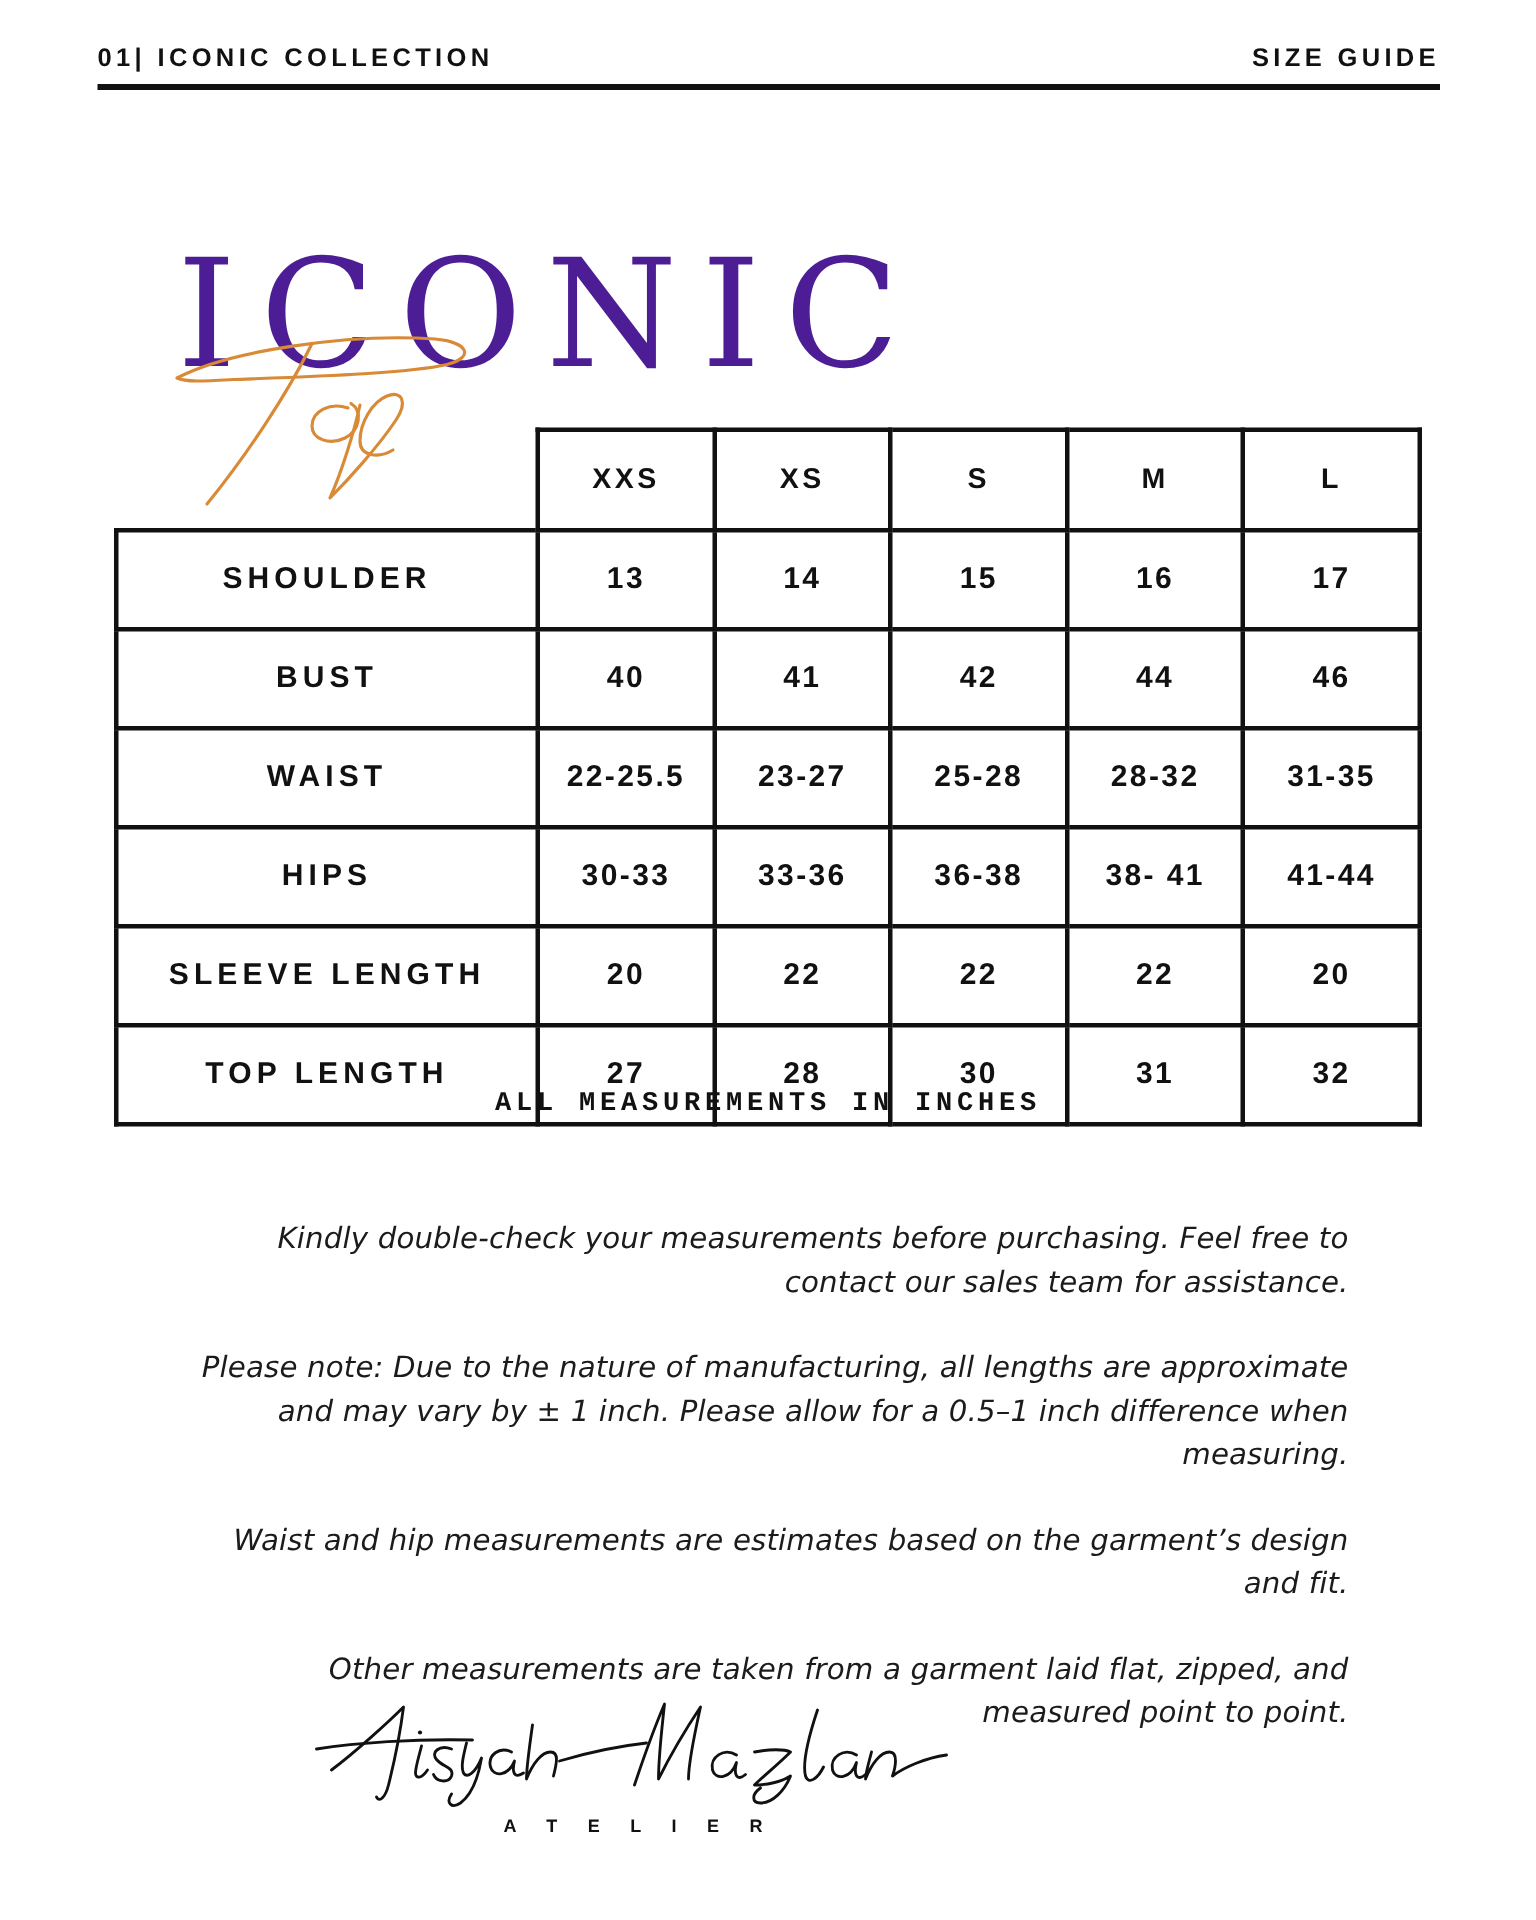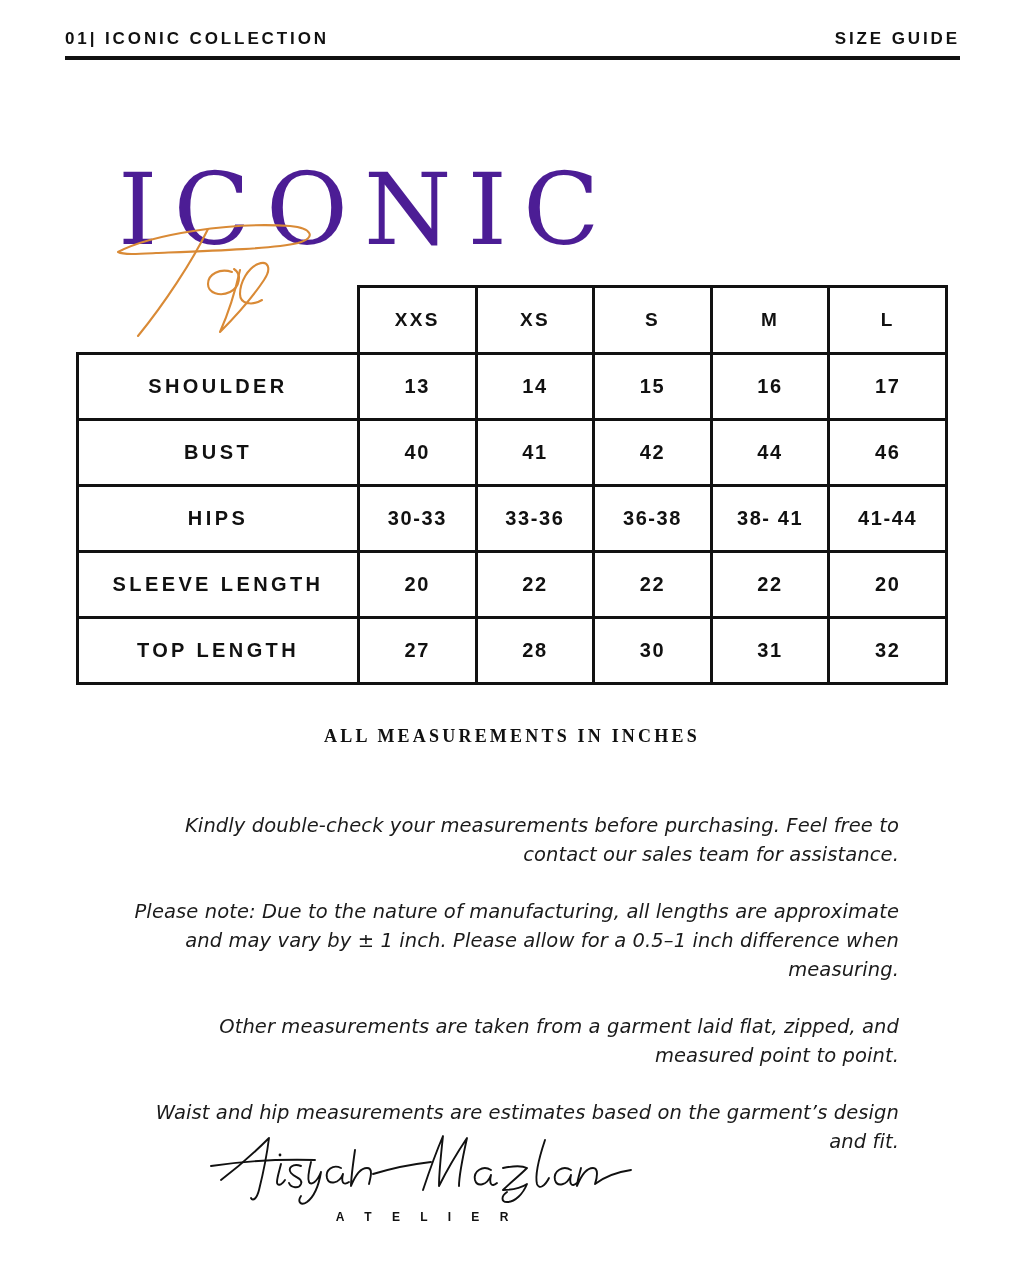--- a/index.html
+++ b/index.html
@@ -118,21 +118,21 @@
     font-size: 20px;
     letter-spacing: 1.6px;
   }
 
   .measure-note {
     position: absolute;
     left: 0;
     top: 726px;
     width: 1024px;
     text-align: center;
-    font-family: Liberation Serif, serif;
+    font-family: Liberation Mono, monospace;
     font-weight: 700;
     font-size: 18px;
     letter-spacing: 3.2px;
     color: #111111;
   }
 
   
   .notes {
     position: absolute;
     left: 124px;
@@ -231,20 +231,28 @@
       </tr>
       <tr>
         <td class="row-label">BUST</td>
         <td class="value-cell">40</td>
         <td class="value-cell">41</td>
         <td class="value-cell">42</td>
         <td class="value-cell">44</td>
         <td class="value-cell">46</td>
       </tr>
       <tr>
+        <td class="row-label">WAIST</td>
+        <td class="value-cell">22-25.5</td>
+        <td class="value-cell">23-27</td>
+        <td class="value-cell">25-28</td>
+        <td class="value-cell">28-32</td>
+        <td class="value-cell">31-35</td>
+      </tr>
+      <tr>
         <td class="row-label">HIPS</td>
         <td class="value-cell">30-33</td>
         <td class="value-cell">33-36</td>
         <td class="value-cell">36-38</td>
         <td class="value-cell">38- 41</td>
         <td class="value-cell">41-44</td>
       </tr>
       <tr>
         <td class="row-label">SLEEVE LENGTH</td>
         <td class="value-cell">20</td>
@@ -263,22 +271,22 @@
       </tr>
     </tbody>
   </table>
 </div>
 
 <div class="measure-note">ALL MEASUREMENTS IN INCHES</div>
 
 <div class="notes">
   <p class="note-para">Kindly double-check your measurements before purchasing. Feel free to contact our sales team for assistance.</p>
   <p class="note-para">Please note: Due to the nature of manufacturing, all lengths are approximate and may vary by ± 1 inch. Please allow for a 0.5–1 inch difference when measuring.</p>
+  <p class="note-para">Waist and hip measurements are estimates based on the garment’s design and fit.</p>
   <p class="note-para">Other measurements are taken from a garment laid flat, zipped, and measured point to point.</p>
-  <p class="note-para">Waist and hip measurements are estimates based on the garment’s design and fit.</p>
 </div>
 
 <div class="footer-block">
   <svg class="signature-svg" width="430" height="80" viewBox="0 0 430 80">
     <g fill="none" stroke="#111111" stroke-width="1.9" stroke-linecap="round" stroke-linejoin="round">
 
       <path d="M14 52 C 30 40, 52 20, 62 10 C 60 26, 56 46, 52 62 C 50 70, 46 74, 44 70"></path>
       <path d="M4 38 C 30 34, 70 31, 108 32"></path>
 
       <path d="M74 36 C 72 44, 70 50, 70 54 C 70 58, 74 58, 78 52"></path>

